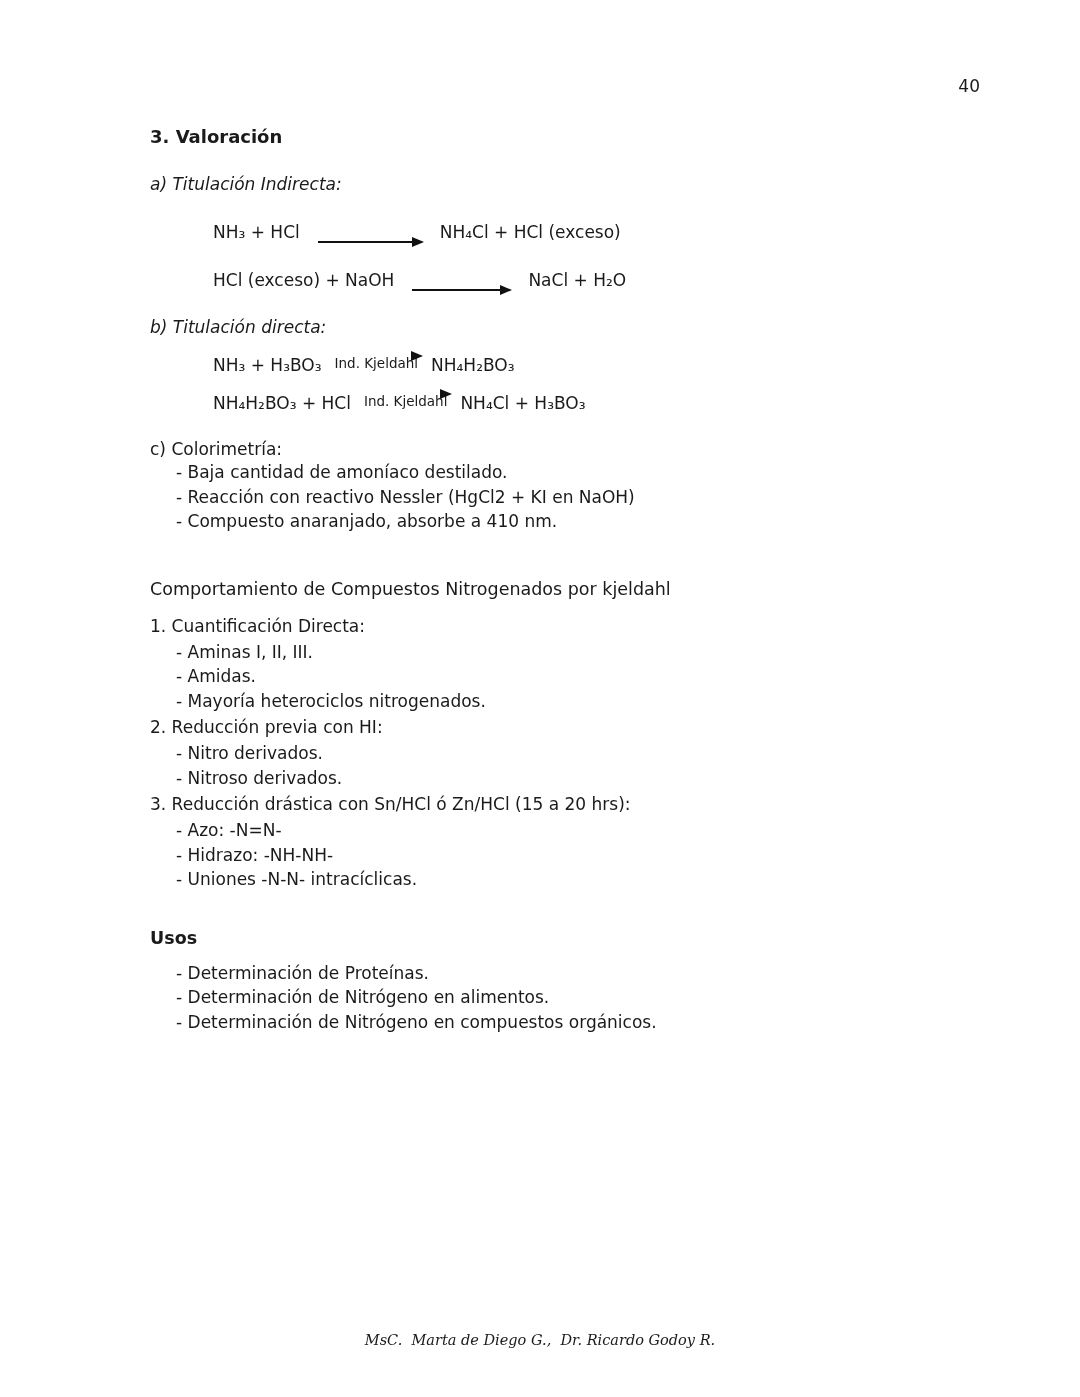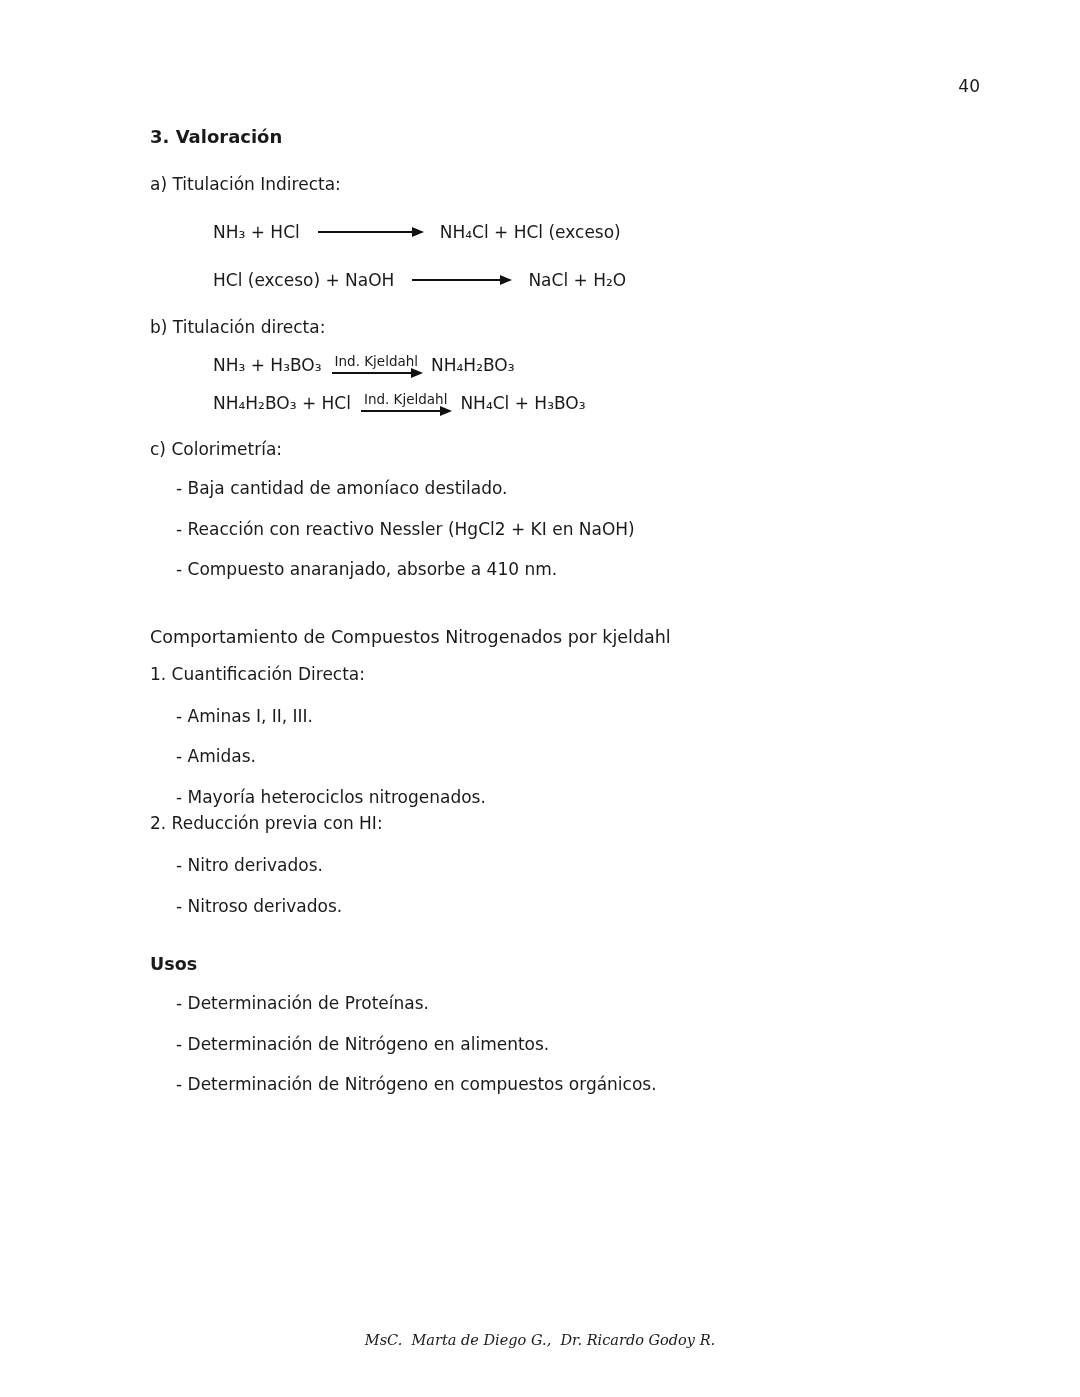--- a/index.html
+++ b/index.html
@@ -24,24 +24,24 @@
   .content {
     padding: 0 60px 0 150px;
     font-size: 17px;
     line-height: 22px;
   }
   .title {
     margin-top: 30px;
     font-size: 18px;
     font-weight: bold;
   }
-  .sub-label { margin-top: 25px; }
+  .sub-label { margin-top: 25px; font-style: italic; }
   .equation {
     display: flex;
-    align-items: center;
+    align-items: flex-end;
     margin-top: 26px;
     padding-left: 63px;
     white-space: nowrap;
   }
   .equation.labeled { margin-top: 16px; }
   .arrow-plain {
     position: relative;
     display: inline-block;
     height: 2px;
     background: #111;
@@ -56,41 +56,40 @@
     right: -2px;
     top: 50%;
     transform: translateY(-50%);
     width: 0; height: 0;
     border-left: 12px solid #111;
     border-top: 5.5px solid transparent;
     border-bottom: 5.5px solid transparent;
   }
   .labeled-arrow {
     display: inline-flex;
-    flex-direction: column;
     align-items: stretch;
     margin: 0 10px;
     flex: 0 0 auto;
     transform: translateY(-2px);
   }
   .arrow-label {
     font-size: 13.5px;
     line-height: 17px;
     padding: 0 3px 2px 3px;
     text-align: center;
     white-space: nowrap;
   }
   .arrow-line {
     position: relative;
     display: block;
     height: 2px;
     background: #111;
   }
   .bullets { padding-left: 26px; }
-  .bullets .bullet { line-height: 24.5px; margin-top: 16px; }
+  .bullets .bullet { line-height: 24.5px; }
   .c-block { margin-top: 24px; }
   .big-heading {
     margin-top: 44px;
     font-size: 17.5px;
     font-weight: normal;
   }
   .num-list { margin-top: 12px; }
   .num-item-label { line-height: 28px; }
   .usos-heading {
     margin-top: 35px;
@@ -179,20 +178,28 @@
       </div>
 
       <div>
         <div class="num-item-label">2. Reducción previa con HI:</div>
         <div class="bullets">
           <div class="bullet">- Nitro derivados.</div>
           <div class="bullet">- Nitroso derivados.</div>
         </div>
       </div>
 
+      <div>
+        <div class="num-item-label">3. Reducción drástica con Sn/HCl ó Zn/HCl (15 a 20 hrs):</div>
+        <div class="bullets">
+          <div class="bullet">- Azo: -N=N-</div>
+          <div class="bullet">- Hidrazo: -NH-NH-</div>
+          <div class="bullet">- Uniones -N-N- intracíclicas.</div>
+        </div>
+      </div>
 
     </div>
 
     <div class="usos-heading">Usos</div>
 
     <div class="bullets usos-bullets">
       <div class="bullet">- Determinación de Proteínas.</div>
       <div class="bullet">- Determinación de Nitrógeno en alimentos.</div>
       <div class="bullet">- Determinación de Nitrógeno en compuestos orgánicos.</div>
     </div>

